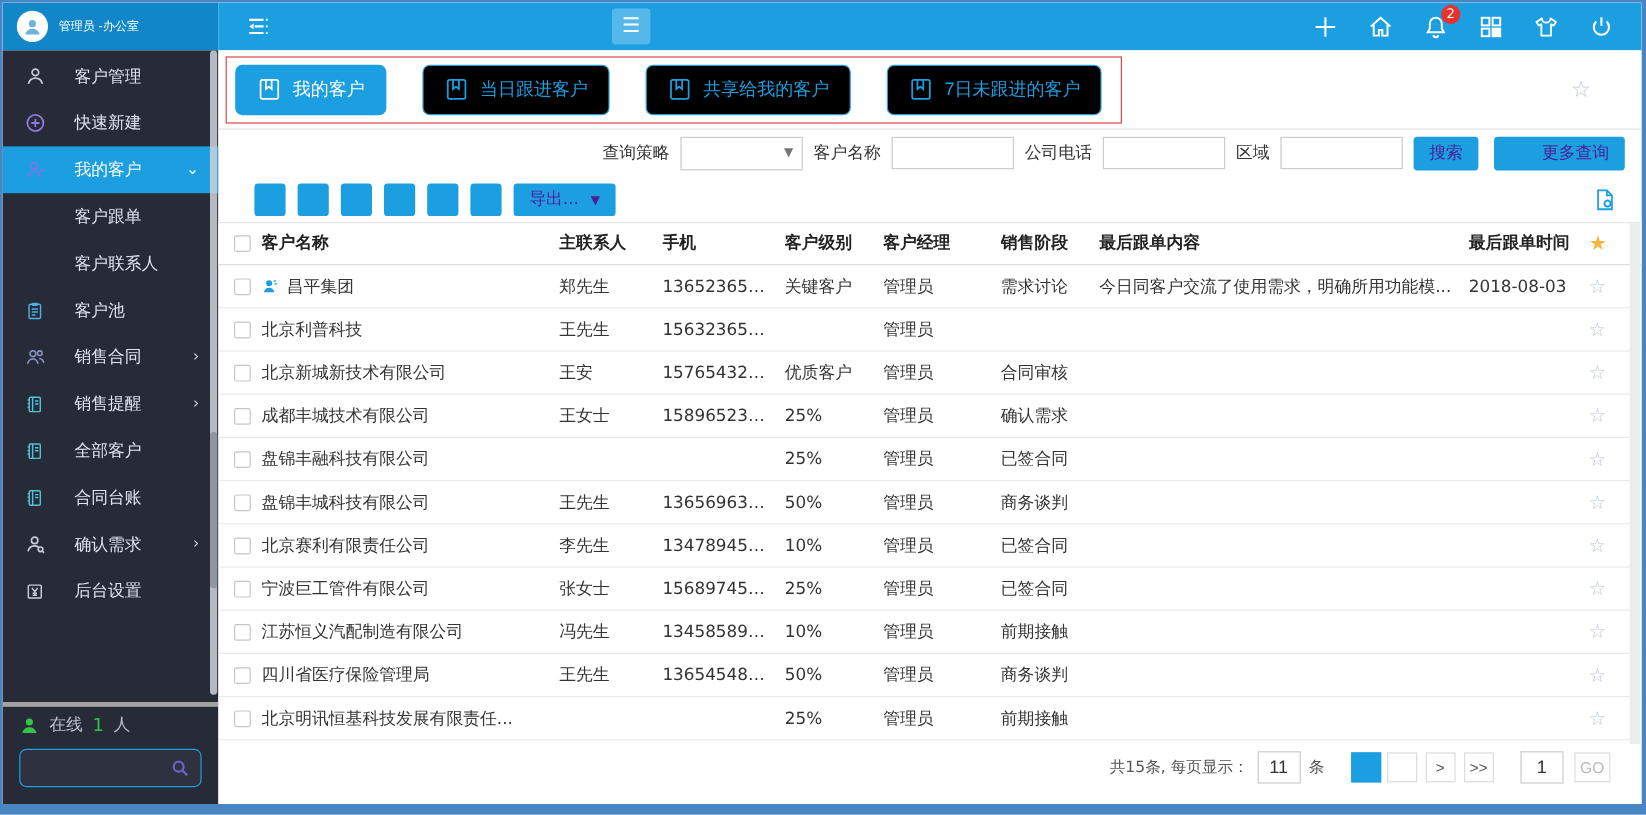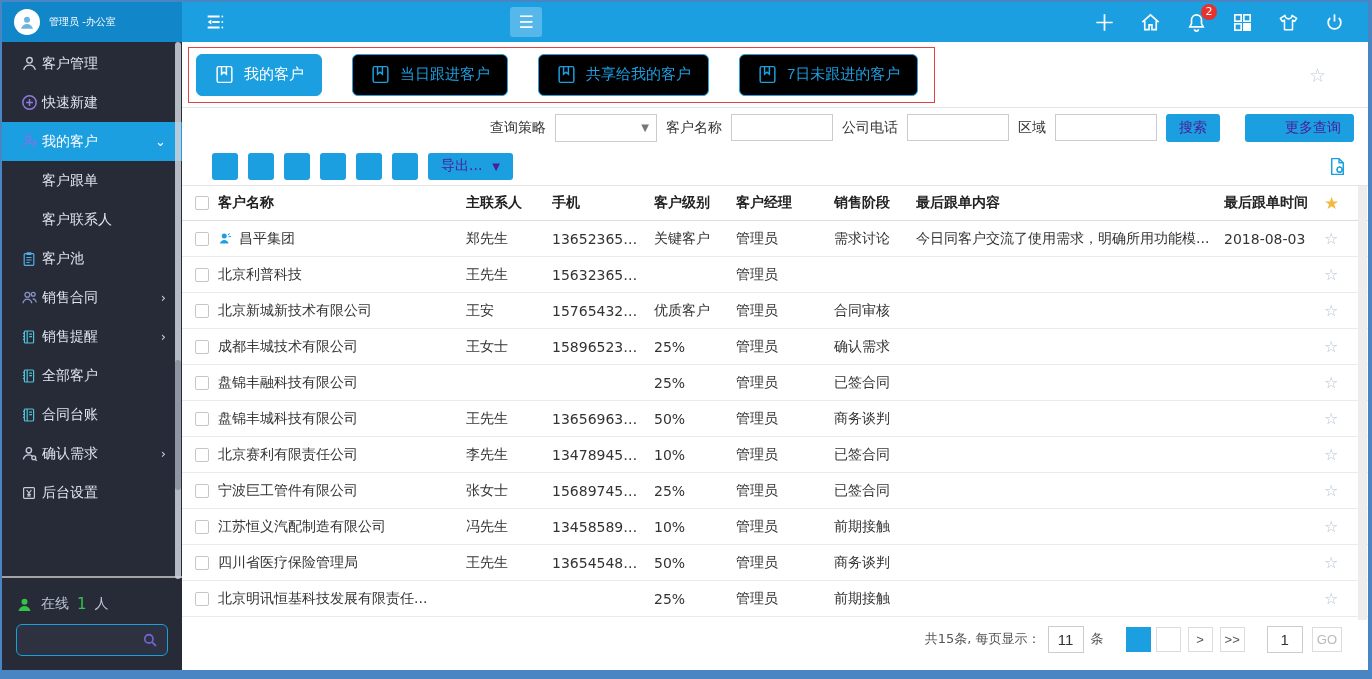--- a/index.html
+++ b/index.html
@@ -21,32 +21,32 @@
   .more-btn { margin-left:28px; width:32px; height:30px; background:#55b7ea; color:#fff; border-radius:3px;
     display:flex; align-items:center; justify-content:center; font-size:17px; cursor:pointer; }
   .topbar-icons { margin-left:auto; display:flex; align-items:center; gap:23px; padding-right:22px; }
   .tb-icon { position:relative; color:#fff; display:flex; cursor:pointer; }
   .badge { position:absolute; top:-7px; right:-9px; background:#e8322e; color:#fff; font-size:11px;
     min-width:16px; height:16px; border-radius:8px; display:flex; align-items:center; justify-content:center; padding:0 3px; }
 
   
   .sidebar { position:absolute; left:0; top:40px; bottom:0; width:180px; background:#272b37; display:flex; flex-direction:column; }
   .side-menu { padding-top:2px; position:relative; }
-  .side-item { height:39px; display:flex; align-items:center; gap:4px; padding:0 10px 0 18px;
+  .side-item { height:39px; display:flex; align-items:center; gap:24px; padding:0 10px 0 18px;
     color:#dfe3ee; font-size:14px; cursor:pointer; white-space:nowrap; }
   .side-item.active { background:#1b9fe1; color:#fff; }
   .side-icon { width:18px; display:flex; justify-content:center; color:#c6cdda; flex:none; }
   .chev { margin-left:auto; font-size:13px; color:#cfd5e2; padding-right:6px; }
   .side-item.active .chev { color:#fff; }
   .icon-plus-circle { color:#8f7ae0; } .icon-user-card { color:#7d74e6; }
   .icon-clipboard { color:#4fb0e8; } .icon-users { color:#8a93c8; }
   .icon-notebook { color:#4fc3d8; } .icon-report-user { color:#c6cdda; } .icon-yen-box { color:#c6cdda; }
   .side-track { position:absolute; right:1px; top:0; width:6px; height:537px; background:#cfd2da; border-radius:3px; opacity:.85; }
   .side-thumb { position:absolute; right:1px; top:318px; width:6px; height:130px; background:#8f95a3; border-radius:3px; }
-  .side-bottom { margin-top:auto; border-top:2px solid #a3a3a3; padding:17px 14px 14px; }
+  .side-bottom { margin-top:auto; border-top:4px solid #a3a3a3; padding:6px 14px 14px; }
   .online-row { display:flex; align-items:center; gap:8px; color:#b9c2d2; font-size:14px; margin-bottom:11px; }
   .online-count { color:#35c24a; font-size:15px; }
   .side-search { position:relative; }
   .side-search input { width:100%; height:32px; background:#2d3140; border:1px solid #1b9fe1; border-radius:6px;
     color:#dfe3ee; padding:0 34px 0 10px; font-size:13px; outline:none; }
   .mag-icon { position:absolute; right:9px; top:7px; color:#6f62c9; }
 
   
   .main { margin-left:180px; height:calc(100% - 40px); display:flex; flex-direction:column; position:relative; background:#fff; }
 
@@ -58,21 +58,21 @@
   .fav-star { position:absolute; right:42px; top:22px; font-size:19px; color:#c0cad8; cursor:pointer; }
 
   .filterrow { height:39px; display:flex; align-items:center; justify-content:flex-end; gap:9px;
     padding-right:14px; font-size:14px; color:#333; flex:none; }
   .f-label { white-space:nowrap; }
   .f-select { width:102px; height:28px; border:1px solid #ccc; background:#fff; position:relative; cursor:pointer; }
   .f-select .arr { position:absolute; right:7px; top:7px; font-size:10px; color:#777; }
   .f-input { width:102px; height:27px; border:1px solid #ccc; padding:0 6px; font-size:13px; outline:none; }
   .btn-blue { background:#1b9fe1; color:#4c1d95; border:none; border-radius:3px; height:28px; padding:0 13px;
     font-size:14px; cursor:pointer; font-family:inherit; white-space:nowrap; }
-  .btn-more { margin-left:16px;padding-left:40px; }
+  .btn-more { margin-left:4px;padding-left:40px; }
 
   .toolbar { height:38px; display:flex; align-items:center; gap:10px; padding-left:30px; flex:none; }
   .toolbar .btn-blue { height:27px; }
   .caret { font-size:10px; margin-left:10px; }
   .docgear { margin-left:auto; margin-right:20px; color:#1b9fe1; display:flex; cursor:pointer; }
 
   
   .grid-row { display:grid; grid-template-columns:36px 248px 86px 102px 82px 98px 82px 308px 100px 40px; align-items:center; }
   .thead { height:36px; border-top:1px solid #e6e6e6; border-bottom:1px solid #ddd; font-weight:bold;
     font-size:14px; color:#222; flex:none; background:#fff; }

